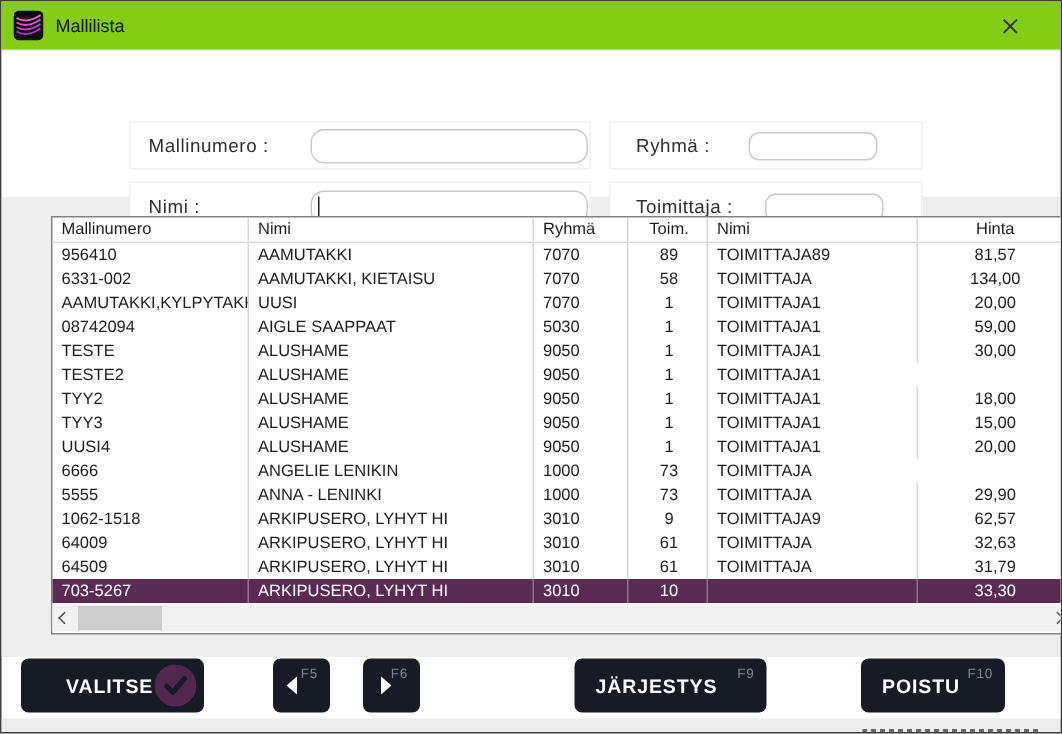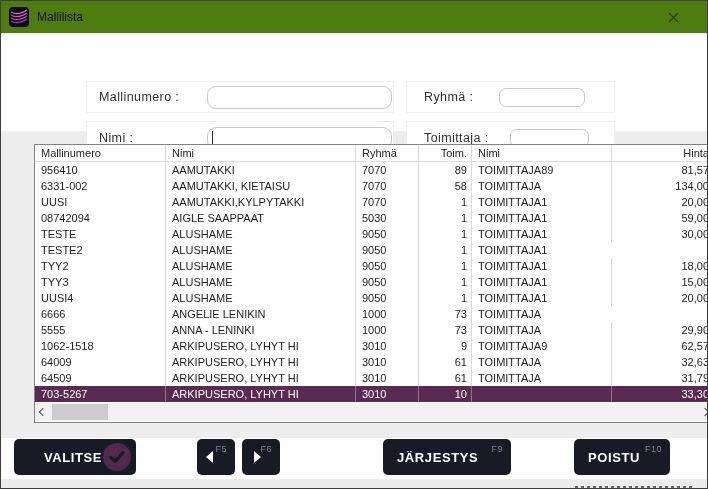--- a/index.html
+++ b/index.html
@@ -6,21 +6,21 @@
   html,body { width:708px; height:489px; }
   body { font-family:"Liberation Sans", sans-serif; background:#fff; }
 
   .window {
     position:relative; width:708px; height:489px;
     border:1px solid #3e3e3e; background:#fff; overflow:hidden;
   }
 
   
   .titlebar { position:absolute; left:0; top:0; width:100%; height:33px;
-    background:#4d7c0f; border-bottom:1px solid #e9e9e9; }
+    background:#84cc16; border-bottom:1px solid #e9e9e9; }
   .app-icon { position:absolute; left:8px; top:6px; width:20px; height:20px; }
   .title-text { position:absolute; left:36px; top:0; height:33px; line-height:33px;
     font-size:12px; color:#111; }
   .close-btn { position:absolute; right:12px; top:0; width:44px; height:32px;
     display:flex; align-items:center; justify-content:center; background:transparent; border:0; cursor:pointer; }
 
   
   .mid-band { position:absolute; left:0; top:130px; width:100%; height:307px; background:#ededed; }
   .form-panel { position:absolute; left:0; top:33px; width:100%; height:97px; background:#fff; }
   .btn-strip { position:absolute; left:1px; top:437px; width:706px; height:41px; background:#fff; }
@@ -49,21 +49,21 @@
   
   .table-wrap { position:absolute; left:5px; top:143px; width:696px; height:279px;
     background:#fff; border:1px solid #828282; display:flex;margin-left:28px; }
   .table-main { width:678px; display:flex; flex-direction:column; }
   .trow-grid { display:grid; grid-template-columns:131px 190px 63px 53px 140px 1fr; }
   .thead { height:17px; border-bottom:1px solid #dcdcdc; }
   .hcell, .tcell { font-size:11px; color:#1c1c1c; line-height:16px; white-space:nowrap; overflow:hidden;
     padding:0 4px 0 6px; border-right:1px solid #d8d8d8; }
   .thead .hcell { line-height:17px; }
   .hcell:last-child, .tcell:last-child { border-right:none; }
-  .al-r { text-align:right; }
+  .al-r { text-align:center; }
   .c5 { }
   .tbody { height:240px; }
   .trow { height:16px; cursor:default; }
   .trow.selected { background:#5a2a52; }
   .trow.selected .tcell { color:#fff; border-right-color:rgba(255,255,255,.35); }
 
   
   .vscroll { width:16px; background:#f1f1f1; position:relative; }
   .sb-btn { position:absolute; width:16px; height:16px; display:flex; align-items:center; justify-content:center; background:#f1f1f1; }
   .vs-up { top:0; } .vs-down { bottom:0; }
@@ -75,21 +75,21 @@
   .chev.up { transform:rotate(-135deg) translate(-1px,-1px); }
   .chev.down { transform:rotate(45deg); }
   .chev.left { transform:rotate(135deg); }
   .chev.right { transform:rotate(-45deg); }
 
   
   .dark-btn { position:absolute; top:438px; height:36px; background:#171b26; border:0; border-radius:5px;
     color:#fff; font-family:"Liberation Sans", sans-serif; font-weight:700; font-size:13px;
     letter-spacing:.6px; text-align:left; cursor:pointer; }
   .btn-valitse { left:13px; width:122px; padding-left:30px; }
-  .btn-prev { left:196px; width:38px; }
+  .btn-prev { left:181px; width:38px; }
   .btn-next { left:241px; width:38px; }
   .btn-jarjestys { left:382px; width:128px; padding-left:14px; }
   .btn-poistu { left:573px; width:96px; padding-left:14px; }
   .fkey { position:absolute; top:5px; right:8px; font-size:9px; font-weight:400;
     letter-spacing:.5px; color:#80858f; }
   .check-badge { position:absolute; right:5px; top:4px; width:28px; height:28px; }
   .tri { position:absolute; left:9px; top:12px; width:0; height:0;
     border-top:6px solid transparent; border-bottom:6px solid transparent; }
   .tri.l { border-right:7px solid #fff; }
   .tri.r { border-left:7px solid #fff; left:12px; }
@@ -158,22 +158,22 @@
           </div>
           <div class="trow trow-grid">
             <div class="tcell c0">6331-002</div>
             <div class="tcell c1">AAMUTAKKI, KIETAISU</div>
             <div class="tcell c2">7070</div>
             <div class="tcell c3 al-r">58</div>
             <div class="tcell c4">TOIMITTAJA</div>
             <div class="tcell c5 al-r">134,00</div>
           </div>
           <div class="trow trow-grid">
+            <div class="tcell c1">AAMUTAKKI,KYLPYTAKKI</div>
             <div class="tcell c0">UUSI</div>
-            <div class="tcell c1">AAMUTAKKI,KYLPYTAKKI</div>
             <div class="tcell c2">7070</div>
             <div class="tcell c3 al-r">1</div>
             <div class="tcell c4">TOIMITTAJA1</div>
             <div class="tcell c5 al-r">20,00</div>
           </div>
           <div class="trow trow-grid">
             <div class="tcell c0">08742094</div>
             <div class="tcell c1">AIGLE SAAPPAAT</div>
             <div class="tcell c2">5030</div>
             <div class="tcell c3 al-r">1</div>

